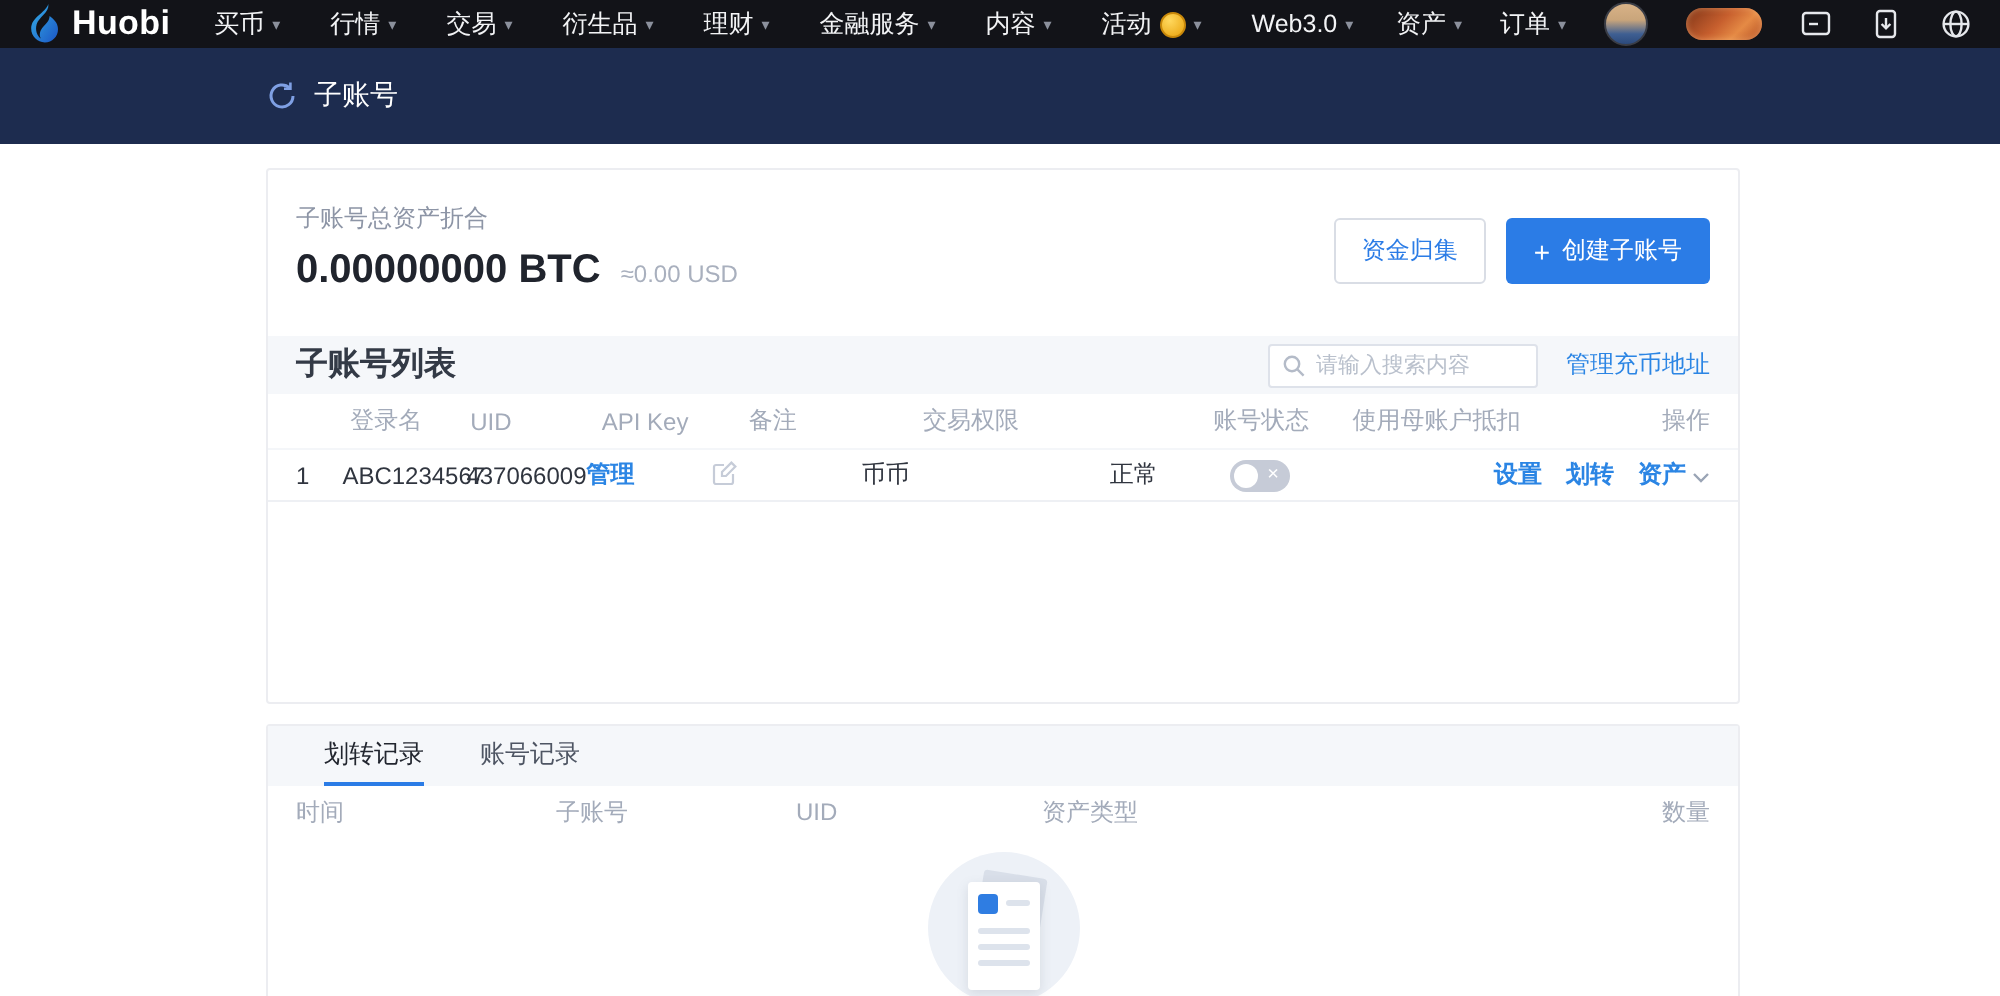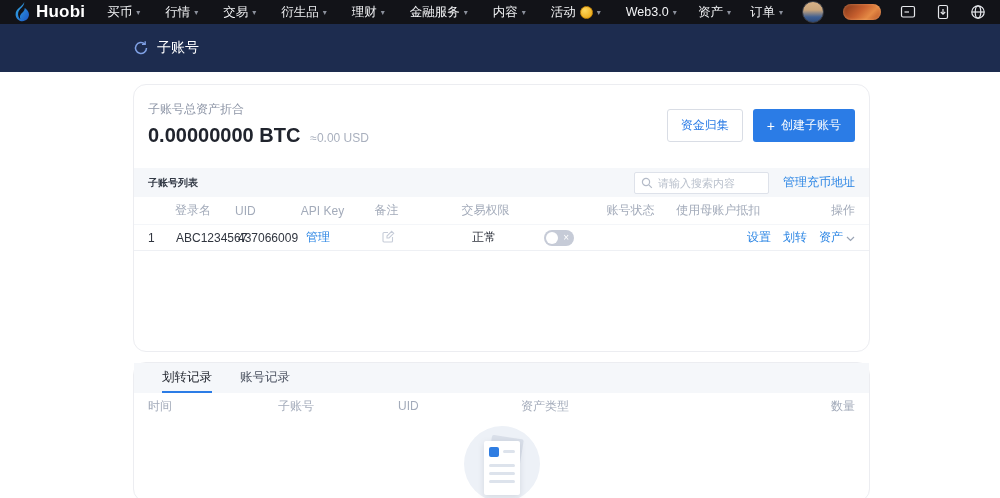--- a/index.html
+++ b/index.html
@@ -19,48 +19,48 @@
   .avatar { width:22px; height:22px; border-radius:50%; background:linear-gradient(180deg,#d8b287 0%,#c9a57b 40%,#3f5f92 75%,#2c4a7c 100%); border:1px solid #3a3d46; cursor:pointer; }
   .promo { width:38px; height:16px; border-radius:8px; background:linear-gradient(135deg,#7e3418 0%,#c75f2e 45%,#e58a45 70%,#b44f24 100%); box-shadow:inset 0 0 3px rgba(255,200,140,.5); cursor:pointer; }
   .nav-ico { display:flex; align-items:center; cursor:pointer; }
 
   
   .subheader { height:48px; background:#1d2c4f; display:flex; align-items:center; padding-left:133px; }
   .subheader .title { color:#fff; font-size:14px; margin-left:8px; }
 
   
   main { padding-top:12px; }
-  .card { width:737px; margin-left:133px; background:#fff; border:1px solid #ecedf1; border-radius:13px; }
+  .card { width:737px; margin-left:133px; background:#fff; border:1px solid #ecedf1; border-radius:2px; }
   .card1 { height:268px; position:relative; }
   .card2 { height:140px; margin-top:10px; }
 
   .summary { position:relative; height:83px; padding:16px 14px 0; }
   .sum-label { font-size:12px; color:#8d95a6; }
   .sum-value { margin-top:6px; display:flex; align-items:baseline; }
   .btc { font-size:20px; font-weight:600; color:#20242d; }
   .usd { font-size:12px; color:#a9b0be; margin-left:10px; }
   .sum-actions { position:absolute; right:14px; top:24px; display:flex; gap:10px; }
   .btn-outline { background:#fff; border:1px solid #d9dde5; border-radius:3px; color:#2b7ce6; font-size:12px; padding:7px 13px; cursor:pointer; font-family:Liberation Serif, serif; white-space:nowrap; }
   .btn-primary { background:#2b7ce6; border:none; border-radius:3px; color:#fff; font-size:12px; padding:7px 14px; cursor:pointer; font-family:inherit; display:flex; align-items:center; white-space:nowrap; }
   .btn-primary .plus { font-size:14px; margin-right:6px; line-height:10px; }
 
   .section-bar { height:29px; background:#f5f7fa; display:flex; align-items:center; padding:0 14px; }
-  .section-title { font-size:10px; color:#333a46; font-weight:600; }
+  .section-title { font-size:16px; color:#333a46; font-weight:600; }
   .searchbox { margin-left:auto; width:135px; height:22px; background:#fff; border:1px solid #dee2ea; border-radius:2px; display:flex; align-items:center; padding:0 6px; }
   .searchbox input { border:none; outline:none; width:100%; font-size:11px; color:#555; margin-left:5px; font-family:inherit; background:transparent; }
   .searchbox input::placeholder { color:#b9c0cc; }
   .mlink { font-size:12px; color:#2b85e4; margin-left:14px; white-space:nowrap; }
 
   .thead, .trow { display:flex; align-items:center; padding:0 14px; font-size:12px; white-space:nowrap; }
   .thead { height:27px; color:#a3abba;justify-content:center; }
   .trow { height:27px; color:#30353f; border-bottom:1px solid #eef0f4; border-top:1px solid #f4f6f9; }
   .c-idx{width:28px}.c-login{width:62px}.c-uid{width:68px}.c-api{width:76px}.c-note{width:90px}
   .c-perm{width:150px}.c-status{width:72px}.c-deduct{width:160px}
   .c-op{flex:1; text-align:right; display:flex; justify-content:flex-end; align-items:center; gap:12px;}
-  .blue { color:#2b85e4; }
+  .blue { color:#2b85e4;font-weight:bold; }
   .chev { margin-left:3px; display:inline-block; }
 
   .toggle { width:30px; height:16px; border-radius:8px; background:#c6cbd7; position:relative; display:inline-block; cursor:pointer; vertical-align:middle; }
   .knob { position:absolute; left:2px; top:2px; width:12px; height:12px; border-radius:50%; background:#fff; }
   .toggle-x { position:absolute; right:5px; top:0px; font-size:10px; color:#fff; line-height:16px; }
 
   
   .tabbar { height:30px; background:#f5f7fa; display:flex; align-items:flex-end; padding-left:28px; gap:28px; }
   .tab { font-size:12.5px; color:#4e5563; line-height:28px; cursor:pointer; border-bottom:2px solid transparent; }
   .tab.active { color:#22262f; border-bottom-color:#2b7ce6; }
@@ -231,20 +231,21 @@
         <span class="c-uid">437066009</span>
         <span class="c-api"><a class="blue">管理</a></span>
         <span class="c-note">
           <span style="display:inline-flex;">
             <svg width="13" height="13" viewBox="0 0 13 13" fill="none" stroke="#c6ccd8" stroke-width="1.1">
               <path d="M10.5 7v4a1 1 0 0 1-1 1H2a1 1 0 0 1-1-1V3.5a1 1 0 0 1 1-1h4"></path>
               <path d="M9.7 1.3l2 2L7 8H5V6z"></path>
             </svg>
           </span>
         </span>
+        <span class="c-perm">币币</span>
         <span class="c-status">正常</span>
         <span class="c-deduct">
           <span class="toggle">
             <span class="knob"></span>
             <span class="toggle-x">×</span>
           </span>
         </span>
         <span class="c-op">
           <a class="blue">设置</a>
           <a class="blue">划转</a>

